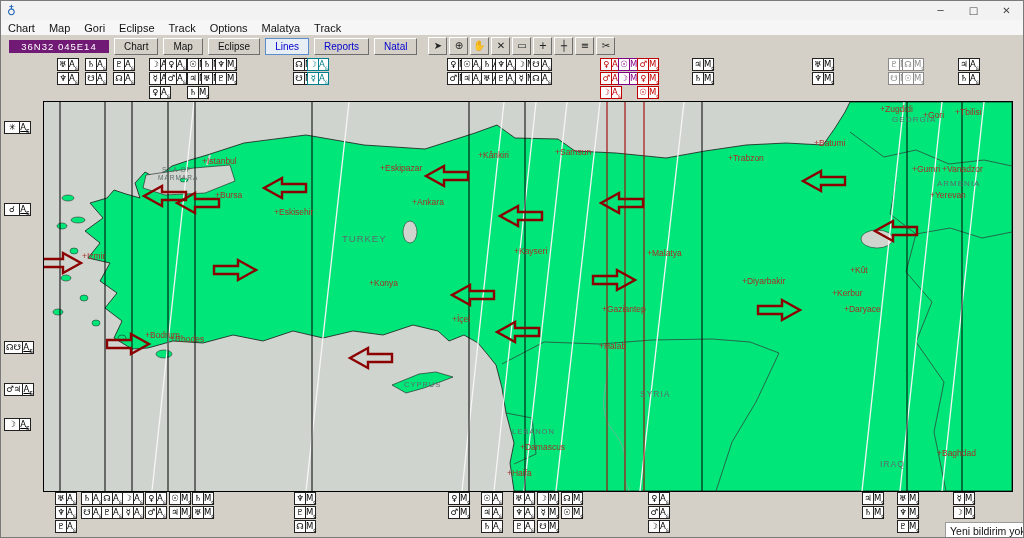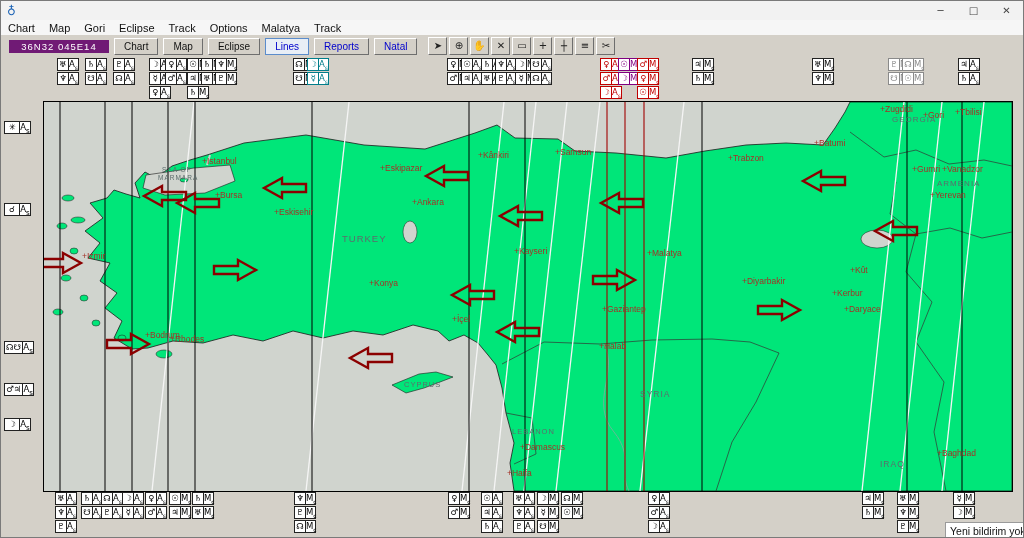--- a/index.html
+++ b/index.html
@@ -41,21 +41,21 @@
   .glyph-col { position:absolute; width:22px; }
   .glyph-row { height:11px; border:1px solid #222; background:#fff; display:flex;
     font-family:"DejaVu Sans",sans-serif; font-size:8.5px; line-height:10px; margin-bottom:1px; }
   .glyph-row .g { flex:1; text-align:center; border-right:1px solid #222; overflow:hidden; }
   .glyph-row .l { width:9px; text-align:center; }
   .glyph-row sub { font-size:6px; }
   .left-box { position:absolute; left:3px; display:flex; font-family:"DejaVu Sans",sans-serif;
     font-size:8.5px; line-height:10px; }
   .left-box .g, .left-box .l { height:11px; border:1px solid #222; background:#fff; text-align:center; }
   .left-box .g { min-width:12px; padding:0 1px; border-right:none; }
-  .left-box .l { width:10px; }
+  .left-box .l { width:10px;text-decoration:underline; }
 
   
   #map { position:absolute; left:42px; top:100px; width:968px; height:389px;
     border:1px solid #000; background:#d0d4ce; }
   #map svg { display:block; }
 
   
   .tooltip { position:absolute; left:944px; top:521px; width:82px; height:17px; z-index:20;
     background:#ffffff; border:1px solid #9a9a9a; font-size:10.5px; color:#111;
     display:flex; align-items:center; padding-left:4px; box-sizing:border-box; white-space:nowrap; overflow:hidden; }

